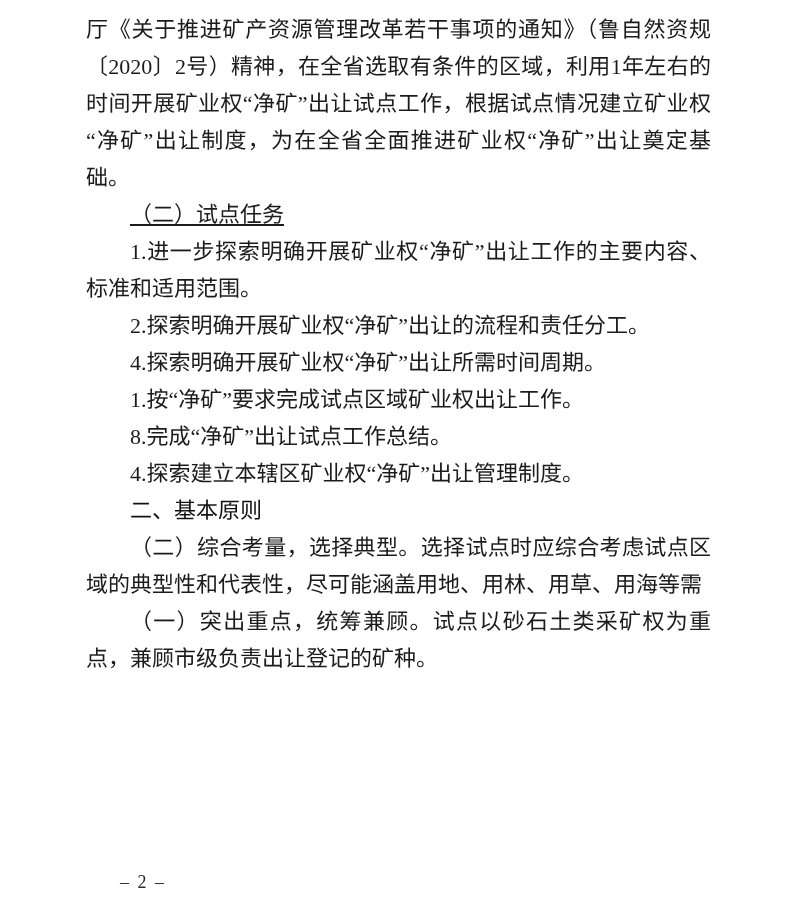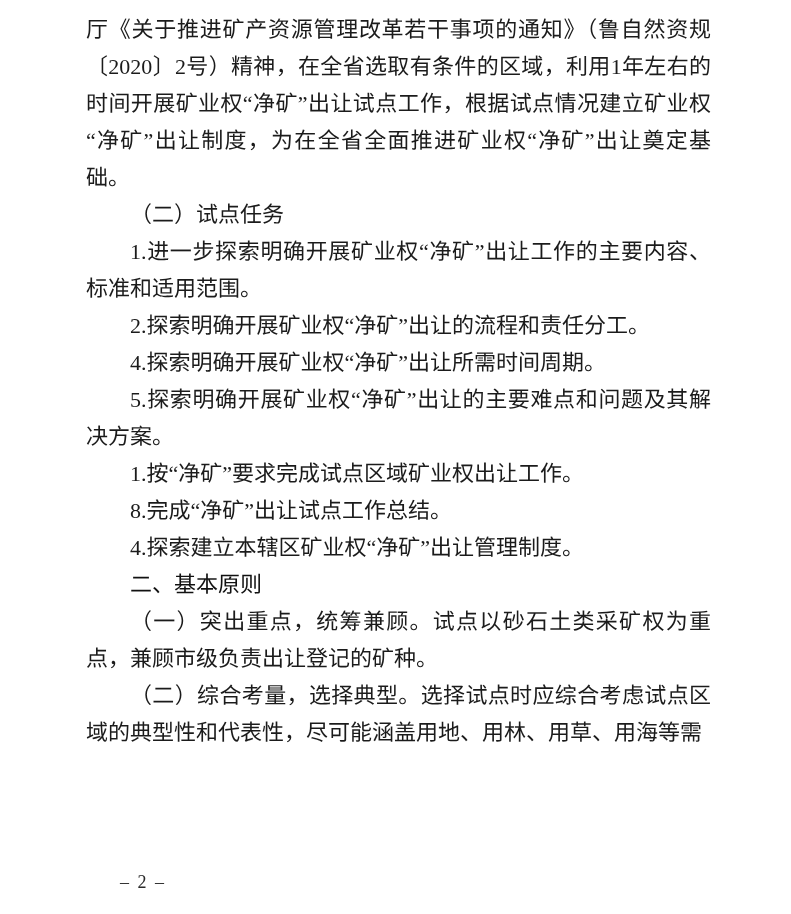--- a/index.html
+++ b/index.html
@@ -35,20 +35,21 @@
   .content p.continuation {
     text-indent: 0;
   }
   .content p.heading {
     font-family: "Liberation Sans", "DejaVu Sans", sans-serif;
     font-weight: 400;
     color: #111111;
   }
   .content p.subheading {
     font-weight: 400;
+    text-decoration: underline;
   }
   .page-number {
     position: absolute;
     left: 120px;
     bottom: 21px;
     font-size: 18px;
     letter-spacing: 2px;
     color: #2a2a2a;
     font-family: "Liberation Serif", "DejaVu Serif", serif;
   }
@@ -56,22 +57,21 @@
 </head>
 <body>
 
 <div class="page">
   <div class="content" id="paragraphs">
       <p class="continuation">厅《关于推进矿产资源管理改革若干事项的通知》（鲁自然资规〔2020〕2号）精神，在全省选取有条件的区域，利用1年左右的时间开展矿业权“净矿”出让试点工作，根据试点情况建立矿业权“净矿”出让制度，为在全省全面推进矿业权“净矿”出让奠定基础。</p>
       <p class="subheading">（二）试点任务</p>
       <p class="item">1.进一步探索明确开展矿业权“净矿”出让工作的主要内容、标准和适用范围。</p>
       <p class="item">2.探索明确开展矿业权“净矿”出让的流程和责任分工。</p>
       <p class="item">4.探索明确开展矿业权“净矿”出让所需时间周期。</p>
-      <p class="item">5.探索明确开展矿业权“净矿”出让的主要难点和问题及其解决方案。</p>
       <p class="item">1.按“净矿”要求完成试点区域矿业权出让工作。</p>
       <p class="item">8.完成“净矿”出让试点工作总结。</p>
       <p class="item">4.探索建立本辖区矿业权“净矿”出让管理制度。</p>
       <p class="heading">二、基本原则</p>
+      <p class="item">（二）综合考量，选择典型。选择试点时应综合考虑试点区域的典型性和代表性，尽可能涵盖用地、用林、用草、用海等需</p>
       <p class="item">（一）突出重点，统筹兼顾。试点以砂石土类采矿权为重点，兼顾市级负责出让登记的矿种。</p>
-      <p class="item">（二）综合考量，选择典型。选择试点时应综合考虑试点区域的典型性和代表性，尽可能涵盖用地、用林、用草、用海等需</p>
     </div>
   <div class="page-number">– 2 –</div>
 </div>
 
 </body></html>

